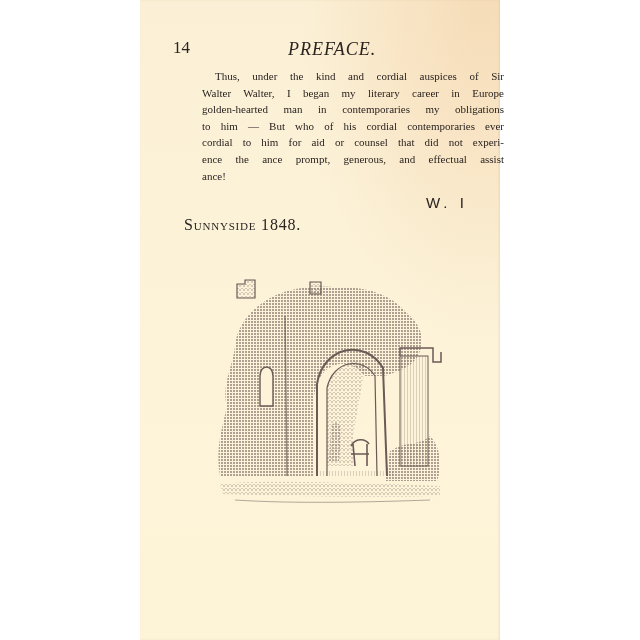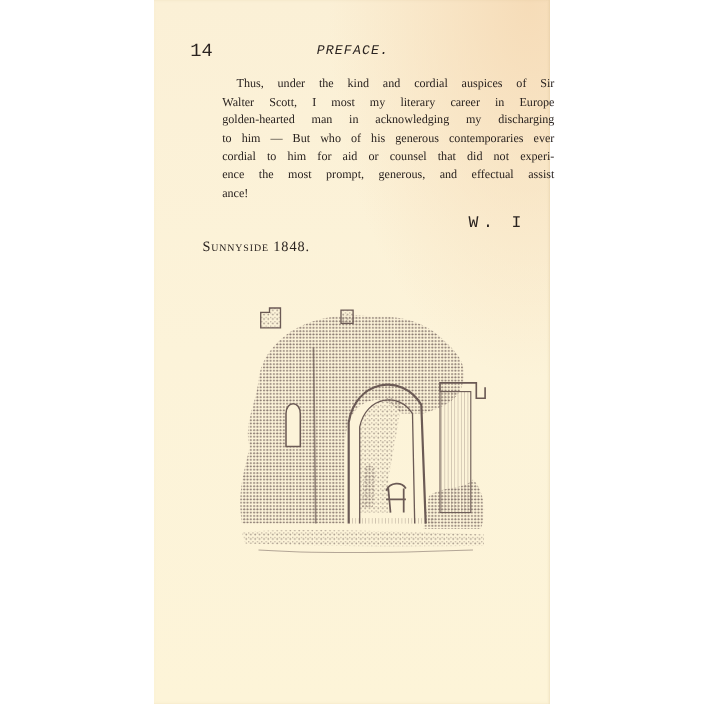--- a/index.html
+++ b/index.html
@@ -4,51 +4,51 @@
 <style>
   html, body { margin:0; padding:0; }
   body { width:640px; height:640px; background:#ffffff; position:relative; overflow:hidden; }
   .page {
     position:absolute; left:140px; top:0; width:360px; height:640px;
     background: radial-gradient(ellipse at 95% 0%, #f6dcb8 0%, rgba(246,220,184,0) 38%),
                 linear-gradient(180deg, #fbf0d6 0%, #fcf3d9 50%, #fdf4d8 100%);
     box-shadow: inset -1px 0 2px rgba(200,170,120,0.25);
   }
   .header { position:absolute; top:38px; left:33px; width:300px; height:20px;
-    font-family:Liberation Mono, monospace; color:#2a2320;text-align:right; }
+    font-family:Liberation Serif, serif; color:#2a2320;text-align:right; }
   .pagenum { position:absolute; left:0; top:0; font-size:17px; }
-  .runhead { position:absolute; left:115px; top:1px; font-size:12px; font-style:italic; letter-spacing:1px; }
+  .runhead { position:absolute; left:115px; top:1px; font-size:18px; font-style:italic; letter-spacing:1px; }
   .body-text { position:absolute; left:34px; top:68px; width:302px;
     font-family:"Liberation Serif","DejaVu Serif",serif; font-size:11px; line-height:16.6px;
     color:#2a2320;margin-left:28px; }
   .line { display:block; white-space:nowrap; text-align:justify; text-align-last:justify; }
   .line.first { text-indent:13px; }
   .line.last { text-align-last:left; }
-  .sig { position:absolute; left:286px; top:194px; font-family:Liberation Mono, monospace;
+  .sig { position:absolute; left:286px; top:194px; font-family:Liberation Sans, sans-serif;
     font-size:15px; color:#2a2320; letter-spacing:4px; }
   .place { position:absolute; left:44px; top:216px; font-family:"Liberation Serif","DejaVu Serif",serif;
-    font-size:13px; color:#2a2320; letter-spacing:0.8px; font-variant:small-caps; }
+    font-size:16px; color:#2a2320; letter-spacing:0.8px; font-variant:small-caps; }
   .engraving { position:absolute; left:75px; top:276px; width:232px; height:232px; }
 </style>
 </head>
 <body>
 
 <div class="page">
   <div class="header">
     <span class="pagenum">14</span>
     <span class="runhead">PREFACE.</span>
   </div>
 
   <div class="body-text">
     <span class="line first">Thus, under the kind and cordial auspices of Sir</span>
-    <span class="line">Walter Scott, I most my literary career in Europe</span>
-    <span class="line">golden-hearted man in acknowledging my discharging</span>
-    <span class="line">to him — But who of his generous contemporaries ever</span>
+    <span class="line">Walter Walter, I began my literary career in Europe</span>
+    <span class="line">golden-hearted man in contemporaries my obligations</span>
+    <span class="line">to him — But who of his cordial contemporaries ever</span>
     <span class="line">cordial to him for aid or counsel that did not experi-</span>
-    <span class="line">ence the most prompt, generous, and effectual assist</span>
+    <span class="line">ence the ance prompt, generous, and effectual assist</span>
     <span class="line last">ance!</span>
   </div>
 
   <div class="sig">W. I</div>
   <div class="place">Sunnyside 1848.</div>
 
   <div class="engraving">
     <svg width="232" height="232" viewBox="0 0 232 232" xmlns="http://www.w3.org/2000/svg">
       <defs>
         <pattern id="hatch" width="3" height="3" patternUnits="userSpaceOnUse">

